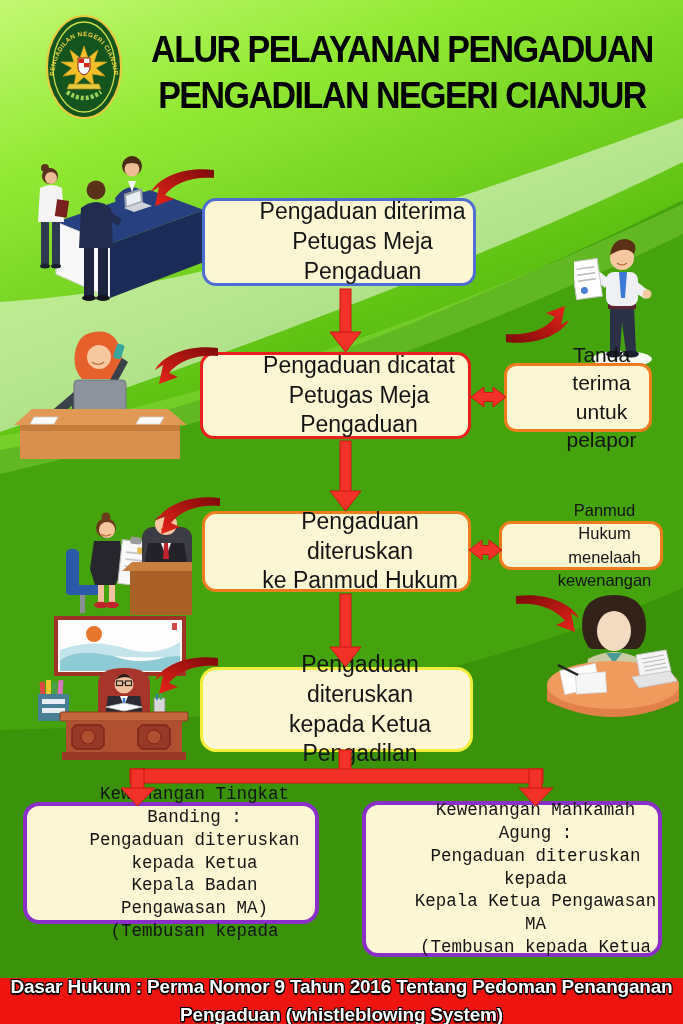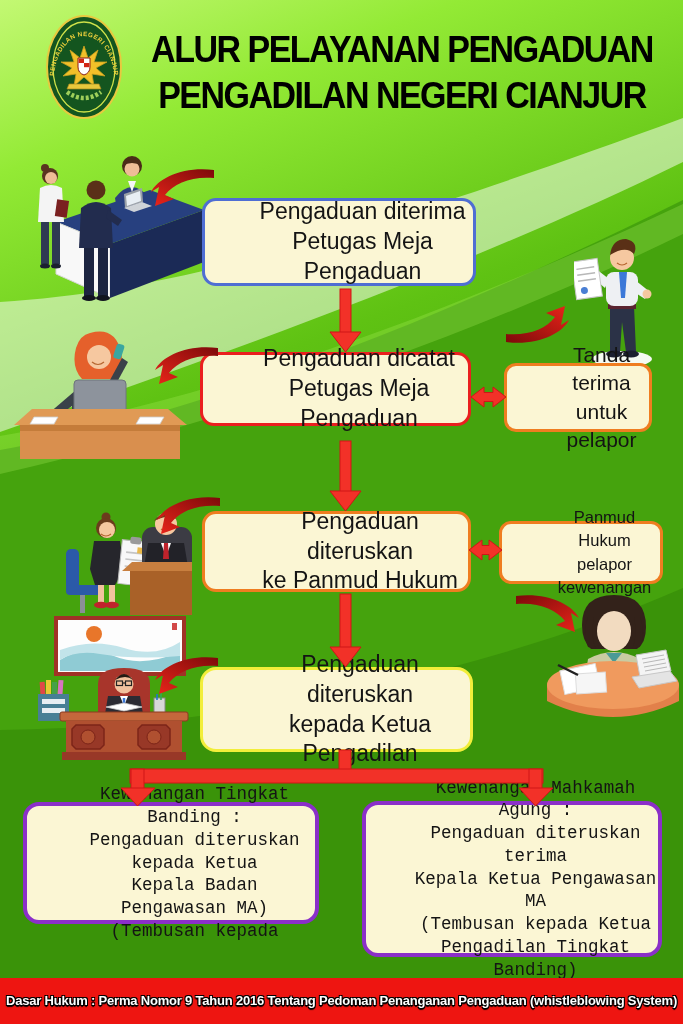--- a/index.html
+++ b/index.html
@@ -6,36 +6,36 @@
   body{width:683px;height:1024px;overflow:hidden;position:relative;
        font-family:"Liberation Sans","DejaVu Sans",sans-serif;}
   .stage{position:absolute;inset:0;width:683px;height:1024px;}
   .bg{position:absolute;inset:0;z-index:0;}
   .illu{position:absolute;z-index:1;}
   .flow-box{position:absolute;z-index:2;background:var(--box-fill);
     border:3px solid #888;border-radius:14px;display:flex;flex-direction:column;
     align-items:center;justify-content:center;text-align:center;color:#141414;
     box-sizing:border-box;line-height:1.3;padding-left:47px;}
   .box-step1{border-color:var(--step1-border);left:202px;top:198px;width:274px;height:88px;font-size:23px;}
-  .box-step2{border-color:var(--step2-border);border-width:3.5px;left:200px;top:352px;width:271px;height:74px;font-size:23px;}
+  .box-step2{border-color:var(--step2-border);border-width:3.5px;left:200px;top:352px;width:271px;height:87px;font-size:23px;}
   .box-receipt{border-color:var(--receipt-border);left:504px;top:363px;width:148px;height:69px;font-size:21px;border-radius:12px;line-height:1.35;}
   .box-step3{border-color:var(--step3-border);left:202px;top:511px;width:269px;height:81px;font-size:23px;}
-  .box-review{border-color:var(--review-border);left:499px;top:521px;width:164px;height:63px;font-size:16.5px;border-radius:12px;line-height:1.4;}
+  .box-review{border-color:var(--review-border);left:499px;top:521px;width:164px;height:49px;font-size:16.5px;border-radius:12px;line-height:1.4;}
   .box-step4{border-color:var(--step4-border);left:200px;top:667px;width:273px;height:85px;font-size:23px;border-radius:16px;}
   .box-branch{border-color:var(--branch-border);border-width:4px;border-radius:16px;font-size:17.5px;line-height:1.3;font-family:Liberation Mono, monospace;}
   .box-branch-left{left:23px;top:802px;width:296px;height:122px;}
   .box-branch-right{left:362px;top:801px;width:300px;height:156px;}
   .logo{position:absolute;left:45px;top:14px;width:78px;height:106px;z-index:2;}
   .title{position:absolute;left:128px;top:26px;width:548px;z-index:2;text-align:center;
     color:#000;font-weight:bold;font-size:34px;letter-spacing:-1.5px;line-height:1.25;
     transform:scale(1,1.08);transform-origin:top center;}
   .arrows{position:absolute;inset:0;z-index:3;pointer-events:none;}
   .arrow{fill:var(--arrow-red);stroke:#cf1616;stroke-width:1;}
   .footer{position:absolute;left:0;top:978px;width:683px;height:46px;z-index:4;
-    background:var(--footer-bg);color:#fff;font-weight:bold;font-size:13px;
+    background:var(--footer-bg);color:#fff;font-weight:bold;font-size:19px;
     display:flex;flex-direction:column;align-items:center;justify-content:center;
     line-height:1.5;letter-spacing:-0.2px;text-align:center;
     text-shadow:-1px -1px 0 #000,1px -1px 0 #000,-1px 1px 0 #000,1px 1px 0 #000,0 2px 1px #000;}
 </style>
 </head>
 <body>
 
 <div class="stage">
 
   <svg class="bg" viewBox="0 0 683 1024" preserveAspectRatio="none">
@@ -300,41 +300,40 @@
     <div>untuk pelapor</div>
   </div>
 
   <div class="flow-box box-step3">
     <div>Pengaduan diteruskan</div>
     <div>ke Panmud Hukum</div>
   </div>
 
   <div class="flow-box box-review">
     <div>Panmud Hukum</div>
-    <div>pelapor kewenangan</div>
+    <div>menelaah kewenangan</div>
   </div>
 
   <div class="flow-box box-step4">
     <div>Pengaduan diteruskan</div>
     <div>kepada Ketua Pengadilan</div>
   </div>
 
   <div class="flow-box box-branch box-branch-left">
     <div>Kewenangan Tingkat Banding :</div>
     <div>Pengaduan diteruskan kepada Ketua</div>
     <div>Kepala Badan Pengawasan MA)</div>
     <div>(Tembusan kepada</div>
   </div>
 
   <div class="flow-box box-branch box-branch-right">
     <div>Kewenangan Mahkamah Agung :</div>
-    <div>Pengaduan diteruskan terima</div>
+    <div>Pengaduan diteruskan kepada</div>
     <div>Kepala Ketua Pengawasan MA</div>
     <div>(Tembusan kepada Ketua</div>
-    <div>Pengadilan Tingkat Banding)</div>
   </div>
 
   <svg class="arrows" viewBox="0 0 683 1024">
     <defs>
       <linearGradient id="swg" x1="1" y1="0" x2="0" y2="1">
         <stop offset="0" stop-color="#7d0a0a"></stop>
         <stop offset="1" stop-color="#ea241a"></stop>
       </linearGradient>
       <path id="sw" d="M72,2 C42,-2 16,10 9,24 L17,19 L13,38 L32,31 L23,27 C32,15 50,8 72,10 Z"></path>
     </defs>

